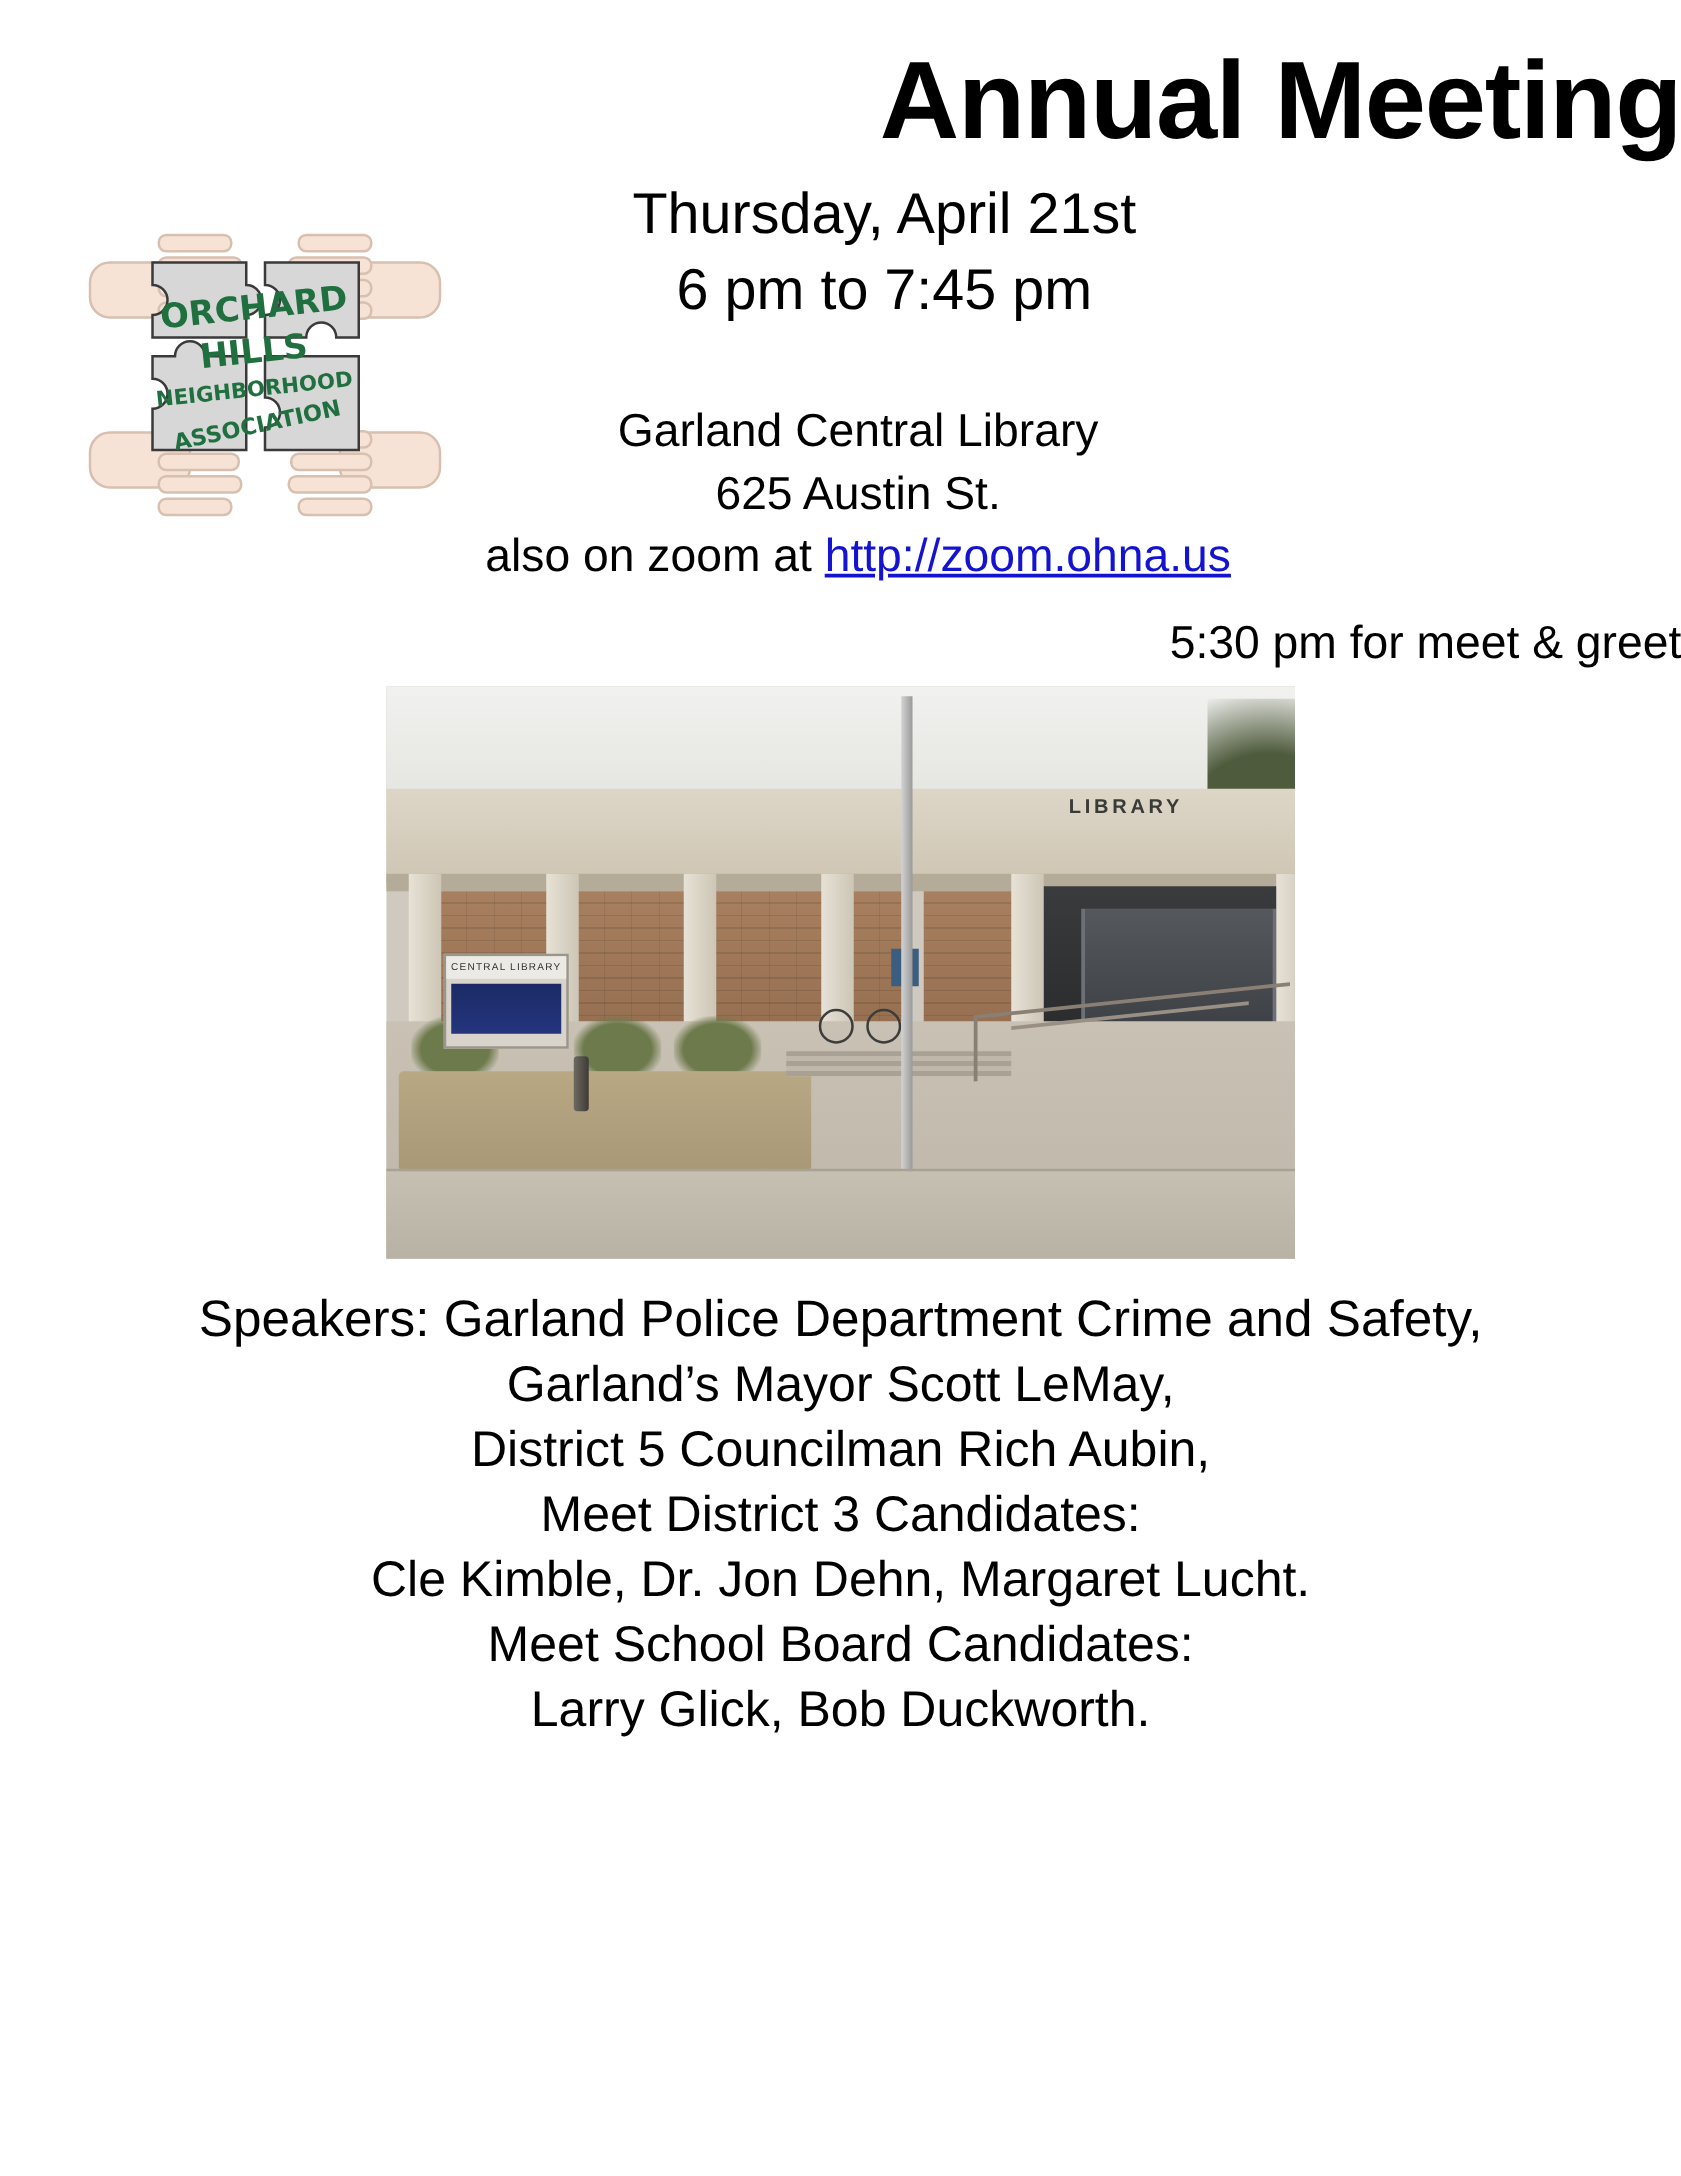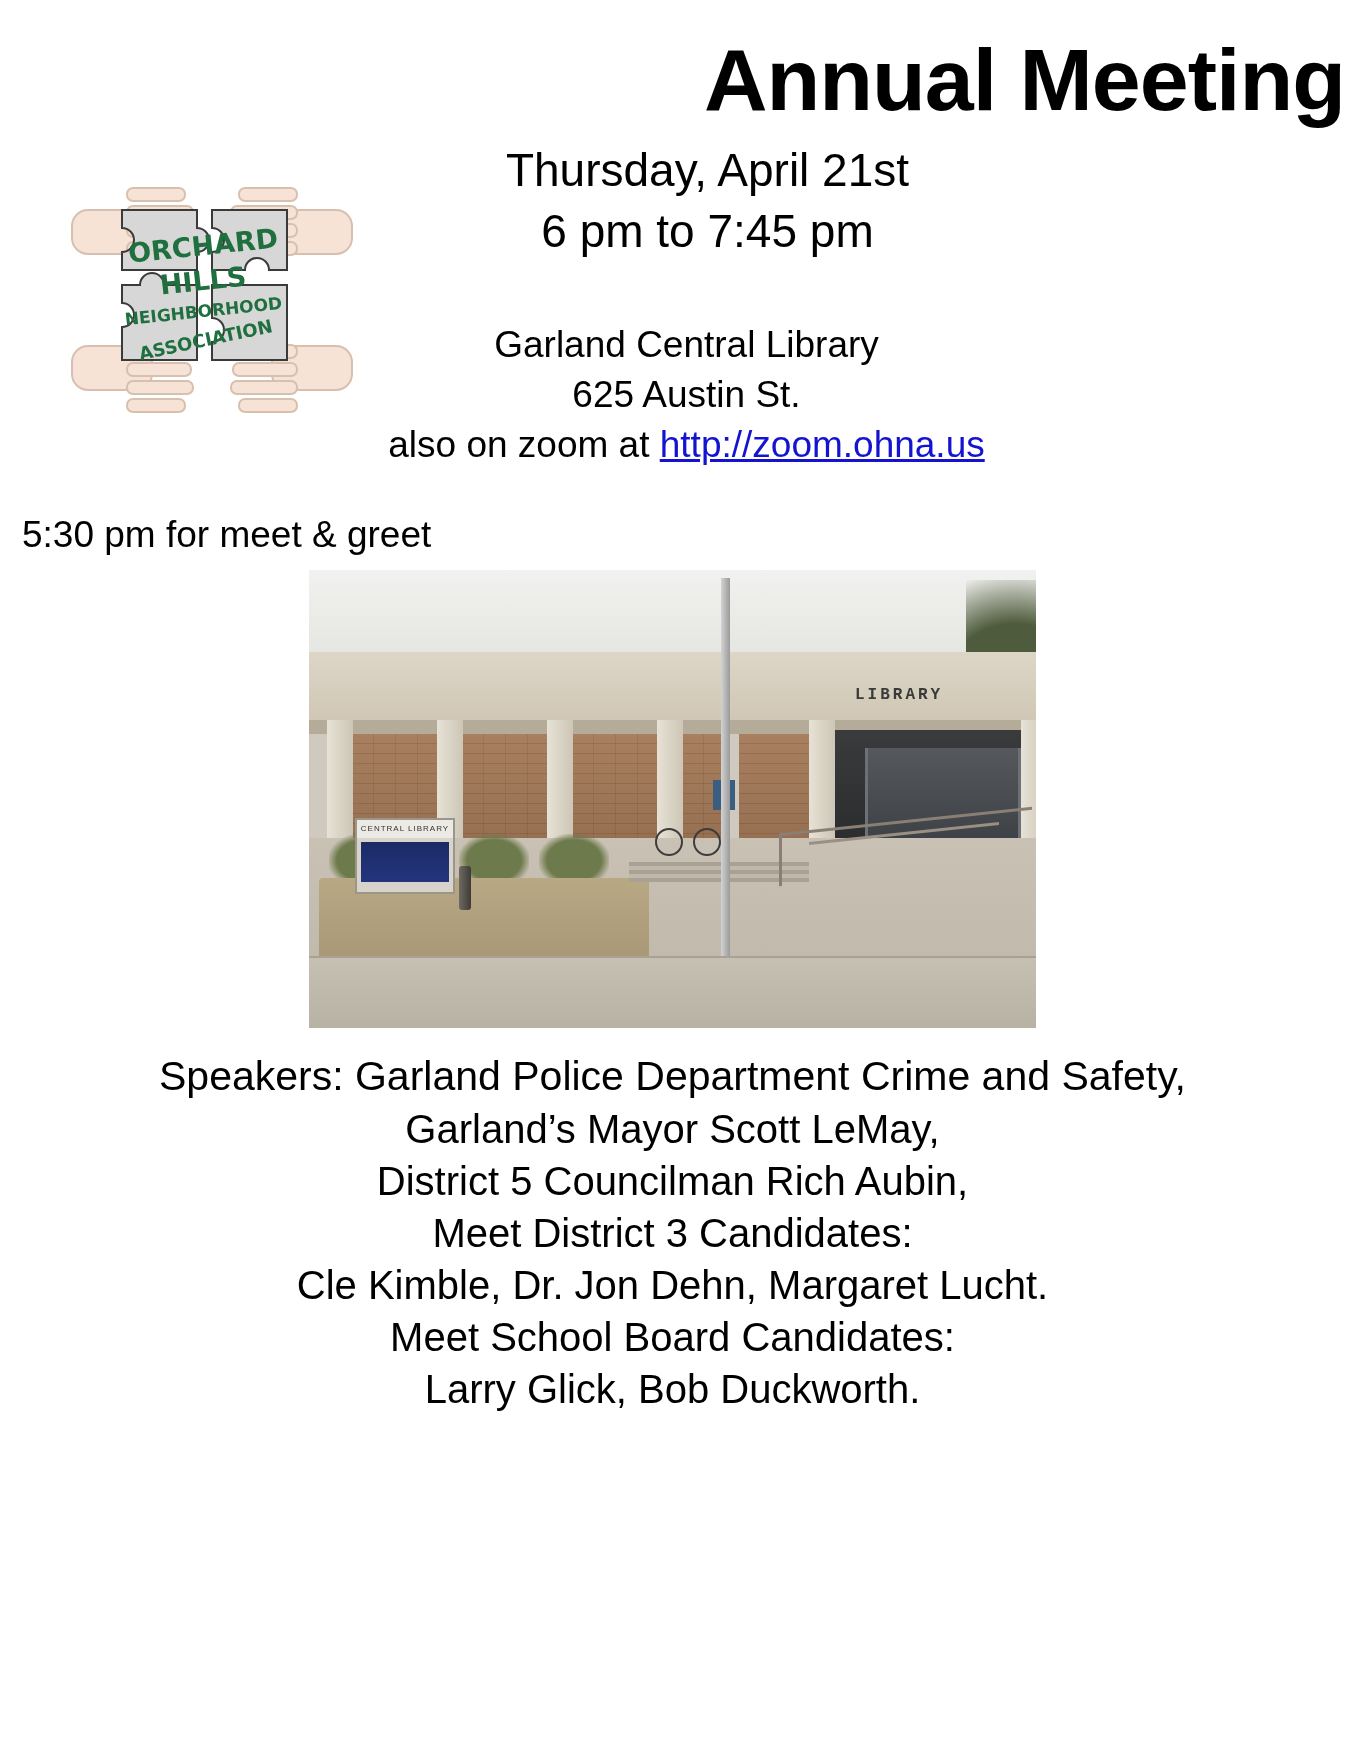--- a/index.html
+++ b/index.html
@@ -58,23 +58,23 @@
     line-height: 1.35;
     margin-top: 58px;
     padding-left: 28px;
   }
   .zoom-link {
     color: #1414d0;
     text-decoration: underline;
   }
 
   .greet-line {
-    text-align: left;
+    text-align: right;
     font-size: 37px;
-    margin-top: 44px;
+    margin-top: 23px;
     padding-left: 22px;
   }
 
   
   .photo-wrap {
     width: 727px;
     height: 458px;
     margin: 14px auto 0 auto;
     position: relative;
     overflow: hidden;
@@ -134,22 +134,22 @@
   }
   .entry-glass {
     position: absolute;
     left: 556px; top: 178px; width: 150px; height: 100px;
     background: linear-gradient(#55585c, #3c3f43);
     border-left: 3px solid #6d7076;
     border-right: 3px solid #6d7076;
   }
   .library-sign {
     position: absolute;
-    left: 546px; top: 116px;
-    font-family: Liberation Mono, monospace;
+    left: 546px; top: 88px;
+    font-family: Liberation Sans, sans-serif;
     font-size: 16px;
     letter-spacing: 3px;
     color: #3a3a38;
     font-weight: bold;
   }
   
   .tree {
     position: absolute;
     right: 0; top: 10px; width: 70px; height: 290px;
     background: radial-gradient(circle at 70% 40%, #4e5b3c 0 40%, rgba(78,91,60,0.0) 70%),
@@ -173,21 +173,21 @@
     background: linear-gradient(#b9a884, #a99876);
     border-radius: 4px;
   }
   .shrub {
     position: absolute;
     bottom: 150px; width: 70px; height: 44px;
     background: radial-gradient(ellipse at 50% 60%, #6d7a4b 0 55%, rgba(109,122,75,0) 75%);
   }
   .sign-board {
     position: absolute;
-    left: 46px; bottom: 134px; width: 96px; height: 72px;
+    left: 46px; bottom: 168px; width: 96px; height: 72px;
     background: #d8d4cb;
     border: 2px solid #9c968a;
   }
   .sign-board .sb-top {
     height: 18px; background: #eceae4;
     font-size: 8px; color: #333; text-align: center; line-height: 18px;
     letter-spacing: 1px;
   }
   .sign-board .sb-screen {
     margin: 4px; height: 40px;

